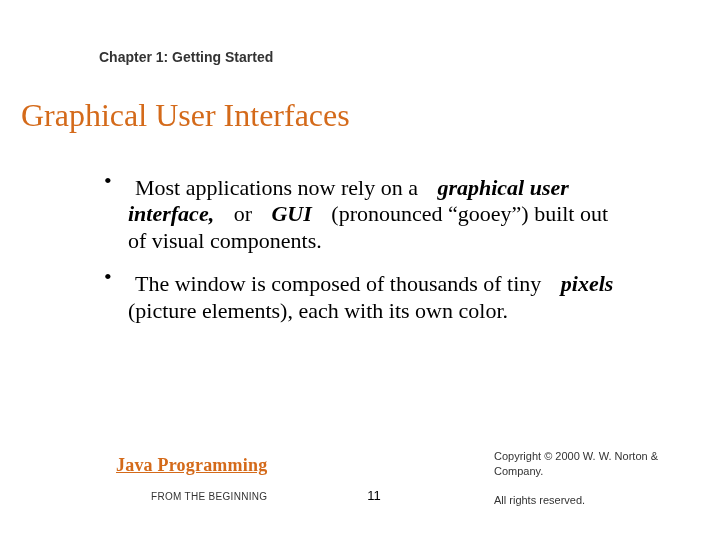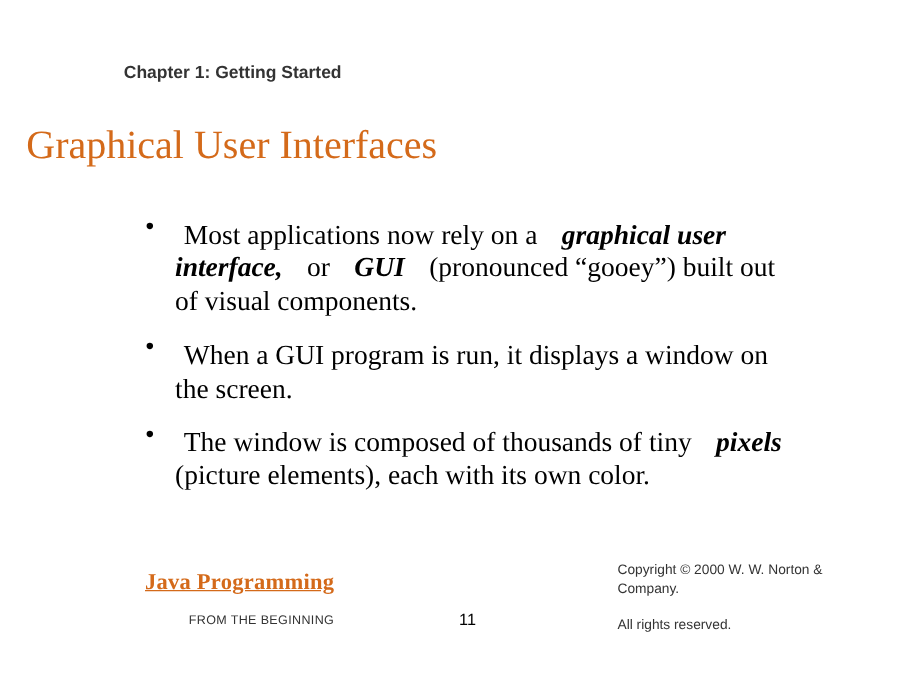--- a/index.html
+++ b/index.html
@@ -20,21 +20,21 @@
     left: 0;
     width: 720px;
     text-align: left;
     font-size: 32px;
     color: #d46a1a;
     font-weight: normal;
   }
   .body {
     position: absolute;
     top: 140px;
-    left: 88px;
+    left: 76px;
     width: 560px;
     font-size: 22px;
     line-height: 1.2;
   }
   .body ul { list-style: none; }
   .body li {
     position: relative;
     padding-left: 24px;
     margin-bottom: 3px;
   }
@@ -97,23 +97,20 @@
   <div class="chapter">Chapter 1: Getting Started</div>
 
   <div class="title">Graphical User Interfaces</div>
 
   <div class="body">
     <ul>
       <li>
         <span>Most applications now rely on a </span><span class="bi">graphical user interface,</span><span> or </span><span class="bi">GUI</span><span> (pronounced “gooey”) built out of visual components.</span>
       </li>
       <li>
-        <span>When a GUI program is run, it displays a window on the screen.</span>
-      </li>
-      <li>
         <span>The window is composed of thousands of tiny </span><span class="bi">pixels</span><span> (picture elements), each with its own color.</span>
       </li>
     </ul>
   </div>
 
   <div class="footer-left">
     <div class="jp">Java Programming</div>
     <div class="ftb">FROM THE BEGINNING</div>
   </div>
 

